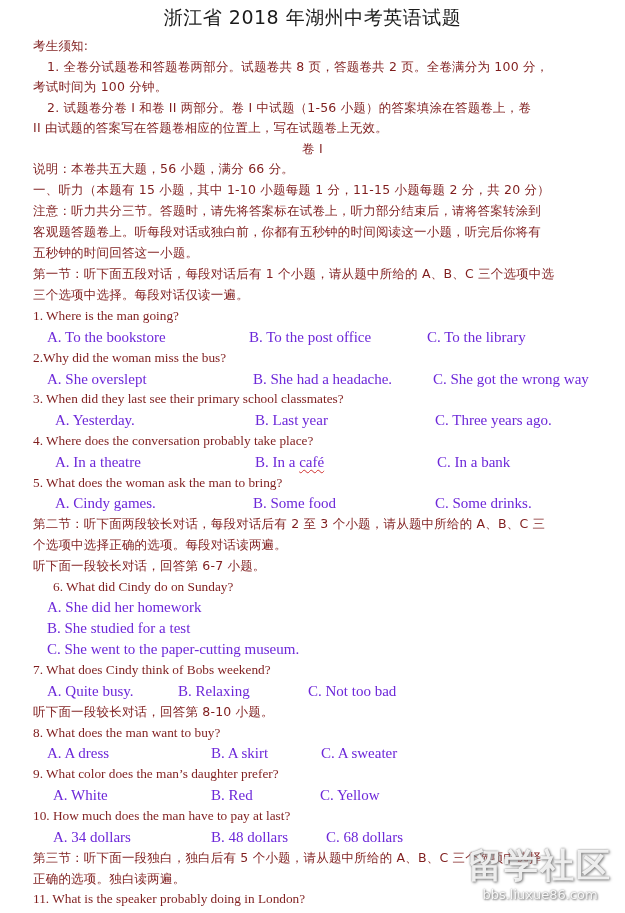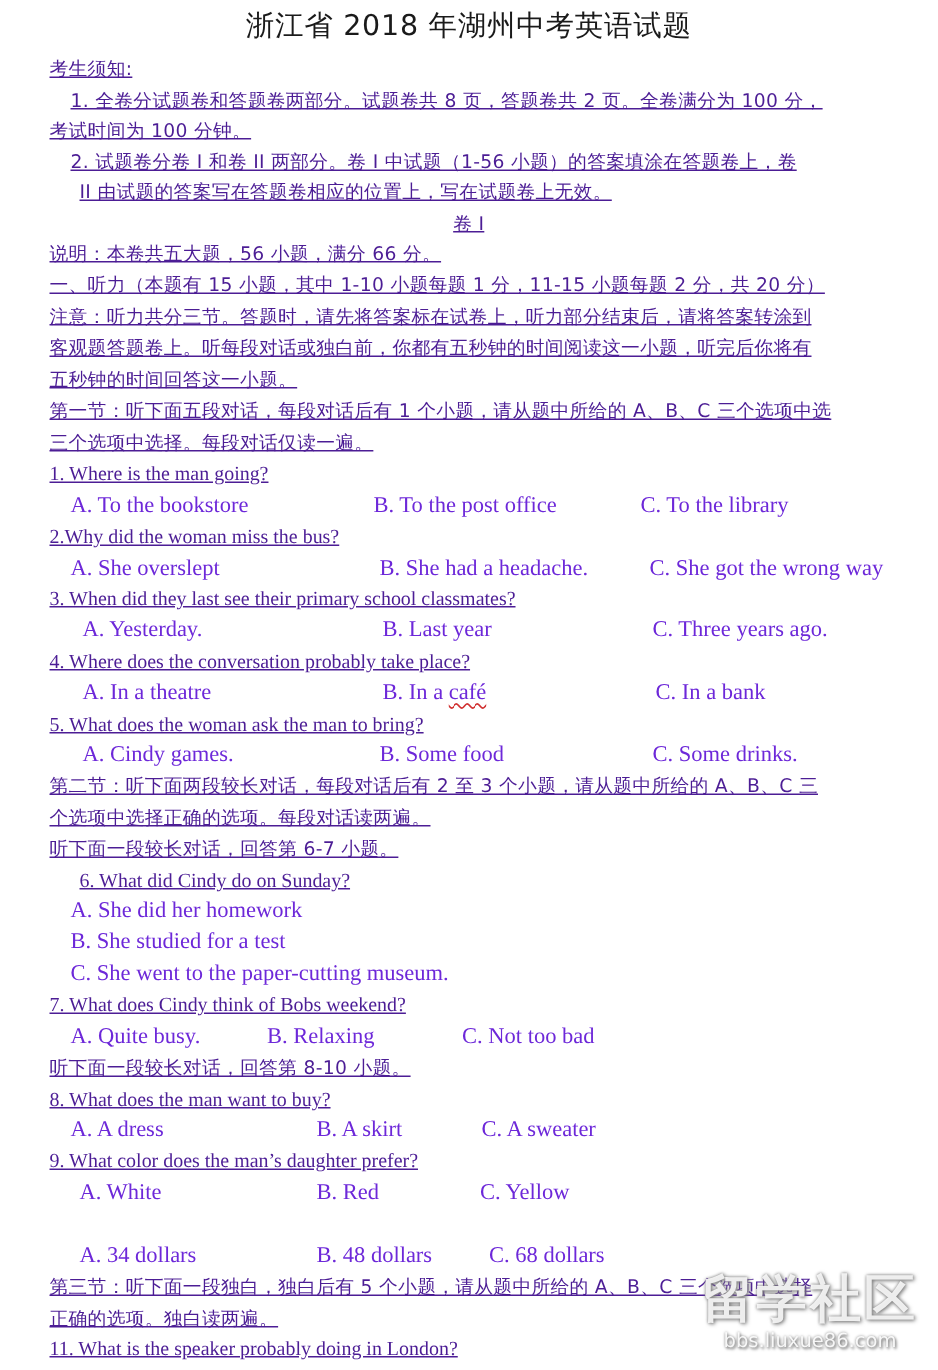--- a/index.html
+++ b/index.html
@@ -31,22 +31,21 @@
       line-height: 30px;
       letter-spacing: 0.5px;
       color: #1a1a1a;
     }
     .line {
       position: absolute;
       left: 33px;
       white-space: nowrap;
       font-size: 13px;
       line-height: 20px;
-      color: #4c1d95;
-      text-decoration: underline;
+      color: #7f1d1d;
     }
     .cn {
       font-family: "DejaVu Sans", "Liberation Sans", sans-serif;
       font-size: 12.5px;
       letter-spacing: 0.2px;
     }
     .en {
       font-family: "Liberation Serif", "DejaVu Serif", serif;
       font-size: 13.3px;
     }
@@ -103,21 +102,21 @@
 <body>
 
 <div class="page">
 
   <div class="title">浙江省 2018 年湖州中考英语试题</div>
 
   <div class="line cn" style="top:36px;">考生须知:</div>
   <div class="line cn" style="top:57px; left:47px;">1. 全卷分试题卷和答题卷两部分。试题卷共 8 页，答题卷共 2 页。全卷满分为 100 分，</div>
   <div class="line cn" style="top:77px;">考试时间为 100 分钟。</div>
   <div class="line cn" style="top:98px; left:47px;">2. 试题卷分卷 I 和卷 II 两部分。卷 I 中试题（1-56 小题）的答案填涂在答题卷上，卷</div>
-  <div class="line cn" style="top:118px;margin-left:20px;">II 由试题的答案写在答题卷相应的位置上，写在试题卷上无效。</div>
+  <div class="line cn" style="top:118px;">II 由试题的答案写在答题卷相应的位置上，写在试题卷上无效。</div>
 
   <div class="line cn center" style="top:139px; left:0;">卷 I</div>
 
   <div class="line cn" style="top:159px;">说明：本卷共五大题，56 小题，满分 66 分。</div>
   <div class="line cn" style="top:180px;">一、听力（本题有 15 小题，其中 1-10 小题每题 1 分，11-15 小题每题 2 分，共 20 分）</div>
   <div class="line cn" style="top:201px;">注意：听力共分三节。答题时，请先将答案标在试卷上，听力部分结束后，请将答案转涂到</div>
   <div class="line cn" style="top:222px;">客观题答题卷上。听每段对话或独白前，你都有五秒钟的时间阅读这一小题，听完后你将有</div>
   <div class="line cn" style="top:243px;text-align:right;">五秒钟的时间回答这一小题。</div>
 
   <div class="line cn" style="top:264px;">第一节：听下面五段对话，每段对话后有 1 个小题，请从题中所给的 A、B、C 三个选项中选</div>
@@ -167,20 +166,21 @@
   <div class="line en" style="top:723px;">8. What does the man want to buy?</div>
   <div class="opt" style="top:743px; left:47px;">A. A dress</div>
   <div class="opt" style="top:743px; left:211px;">B. A skirt</div>
   <div class="opt" style="top:743px; left:321px;">C. A sweater</div>
 
   <div class="line en" style="top:764px;">9. What color does the man’s daughter prefer?</div>
   <div class="opt" style="top:785px; left:53px;">A. White</div>
   <div class="opt" style="top:785px; left:211px;">B. Red</div>
   <div class="opt" style="top:785px; left:320px;">C. Yellow</div>
 
+  <div class="line en" style="top:806px;">10. How much does the man have to pay at last?</div>
   <div class="opt" style="top:827px; left:53px;">A. 34 dollars</div>
   <div class="opt" style="top:827px; left:211px;">B. 48 dollars</div>
   <div class="opt" style="top:827px; left:326px;">C. 68 dollars</div>
 
   <div class="line cn" style="top:848px;">第三节：听下面一段独白，独白后有 5 个小题，请从题中所给的 A、B、C 三个选项中选择</div>
   <div class="line cn" style="top:869px;">正确的选项。独白读两遍。</div>
 
   <div class="line en" style="top:889px;">11. What is the speaker probably doing in London?</div>
 
   <div class="watermark">

